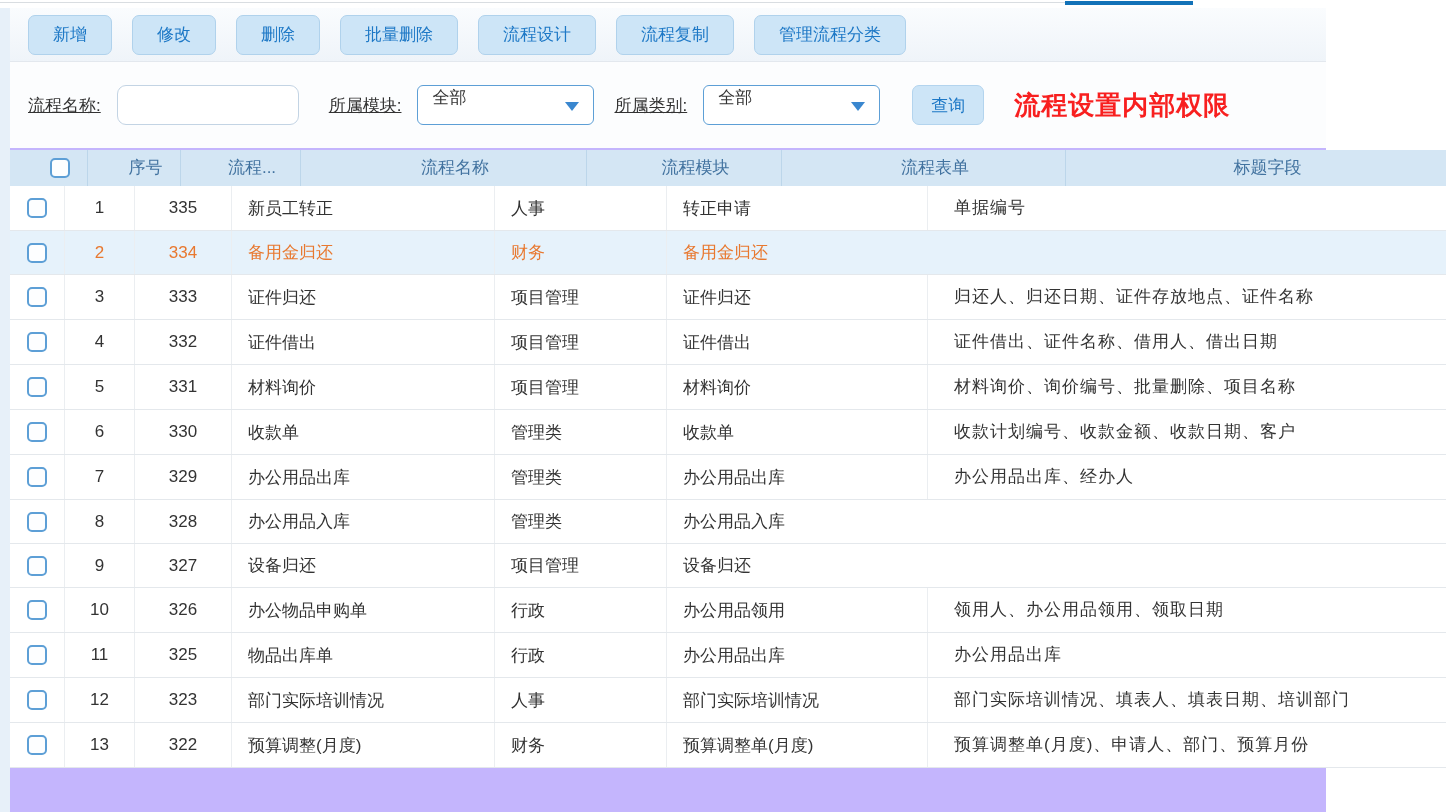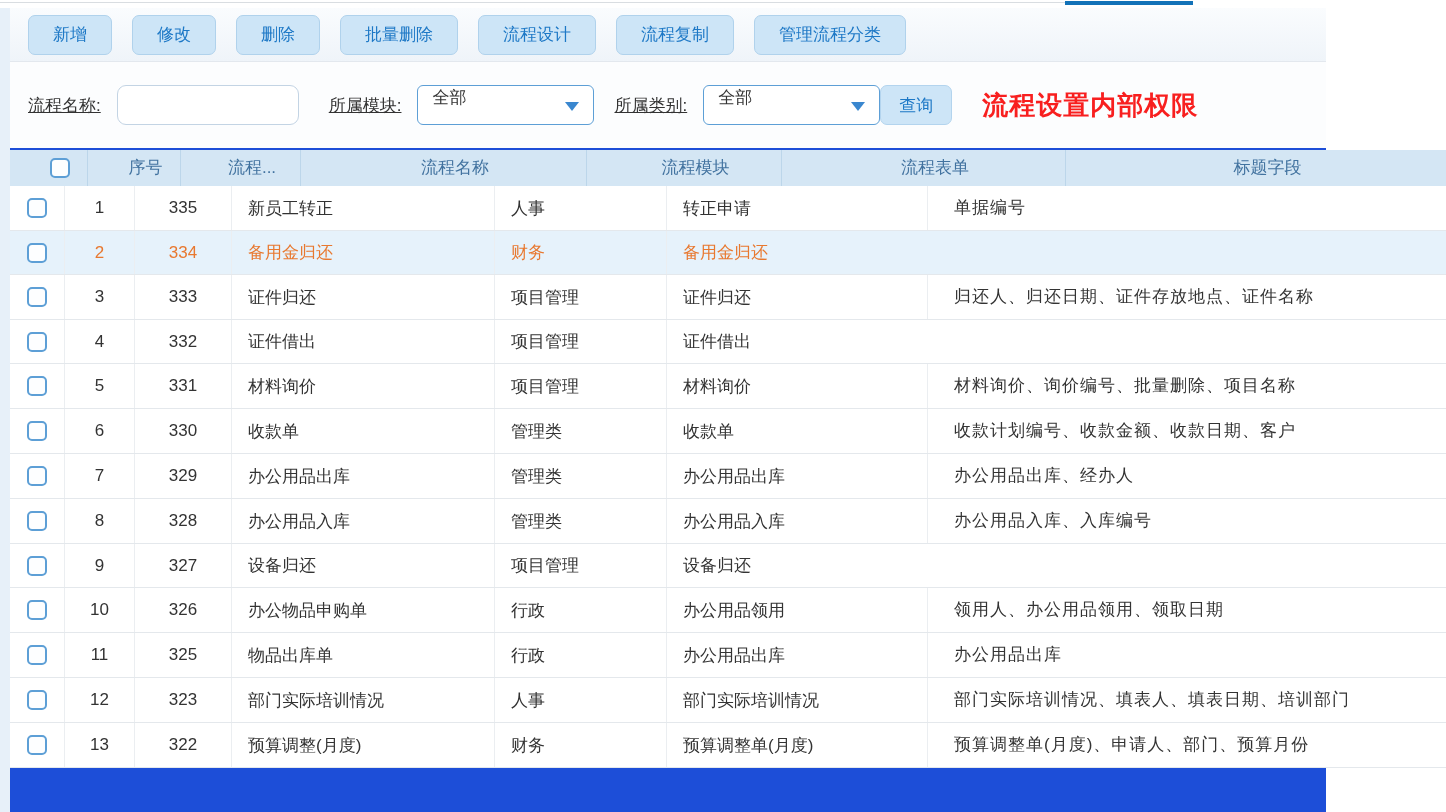--- a/index.html
+++ b/index.html
@@ -1,18 +1,18 @@
 <!DOCTYPE html>
 <html><head>
 <meta charset="utf-8">
 <style>
   * { margin:0; padding:0; box-sizing:border-box; }
   html,body { width:1446px; height:812px; overflow:hidden; background:#fff;
     font-family:"Liberation Sans","DejaVu Sans",sans-serif; }
-  .page { position:relative; width:1326px; height:812px; background:#1d4ed8; }
+  .page { position:relative; width:1326px; height:812px; background:#c4b5fd; }
 
   
   .topstrip { position:relative; height:8px; background:#fff; }
   .topstrip .hairline { position:absolute; left:0; top:2px; width:1065px; height:1px; background:#d9dde1; }
   .topstrip .tabline  { position:absolute; left:1065px; top:1px; width:128px; height:4px; background:#1272b8; }
 
   
   .left-gutter { position:absolute; left:0; top:8px; width:10px; bottom:0; background:#e7f0f9; z-index:5; }
 
   
@@ -27,21 +27,21 @@
   .flabel { font-size:17px; color:#333;text-decoration:underline; }
   .txtinput { margin-left:16px; width:182px; height:40px; border:1px solid #c3d4e4; border-radius:9px;
     font-size:16px; padding:0 12px; color:#333; background:#fff; outline:none; }
   .lbl-gap1 { margin-left:30px; }
   .lbl-gap2 { margin-left:20px; }
   .selectbox { margin-left:16px; width:177px; height:40px; border:1px solid #5d9fd6; border-radius:6px;
     background:#fff; display:flex; padding:0 14px; font-size:17px; color:#333;
     position:relative; cursor:pointer; }
   .selectbox .caret { position:absolute; right:14px; top:16px; width:0; height:0;
     border-left:7px solid transparent; border-right:7px solid transparent; border-top:9px solid #3a87cf; }
-  .search-btn { height:40px; padding:0 18px; background:#cde5f7; border:1px solid #b3d4ee;
+  .search-btn { margin-left:32px; height:40px; padding:0 18px; background:#cde5f7; border:1px solid #b3d4ee;
     border-radius:7px; color:#1d78c6; font-size:17px; display:inline-flex; align-items:center; cursor:pointer; }
   .perm-note { margin-left:30px; color:#f81f1f; font-size:26px; font-weight:bold; letter-spacing:1px; }
 
   
   .tbl { position:relative; width:1446px; margin-top:2px; }
   .trow, .thead { display:grid; grid-template-columns:10px 55px 70px 97px 263px 172px 261px 1fr; }
   .thead { height:36px; background:#d4e6f4; align-items:center;gap:23px; }
   .thead .th { color:#41729f; font-size:17px; text-align:center; height:36px; line-height:36px;
     border-right:1px solid #bcd6ea; overflow:hidden; white-space:nowrap; }
   .thead .th:last-child { border-right:none; }
@@ -155,20 +155,21 @@
   <div class="trow">
     <div class="gut"></div>
     <div class="td center chk-cell">
       <span class="checkbox"></span>
     </div>
     <div class="td center">4</div>
     <div class="td center">332</div>
     <div class="td">证件借出</div>
     <div class="td">项目管理</div>
     <div class="td">证件借出</div>
+    <div class="td title-cell">证件借出、证件名称、借用人、借出日期</div>
   </div>
 
   <div class="trow">
     <div class="gut"></div>
     <div class="td center chk-cell">
       <span class="checkbox"></span>
     </div>
     <div class="td center">5</div>
     <div class="td center">331</div>
     <div class="td">材料询价</div>
@@ -206,21 +207,20 @@
   <div class="trow">
     <div class="gut"></div>
     <div class="td center chk-cell">
       <span class="checkbox"></span>
     </div>
     <div class="td center">8</div>
     <div class="td center">328</div>
     <div class="td">办公用品入库</div>
     <div class="td">管理类</div>
     <div class="td">办公用品入库</div>
-    <div class="td title-cell">办公用品入库、入库编号</div>
   </div>
 
   <div class="trow">
     <div class="gut"></div>
     <div class="td center chk-cell">
       <span class="checkbox"></span>
     </div>
     <div class="td center">9</div>
     <div class="td center">327</div>
     <div class="td">设备归还</div>

